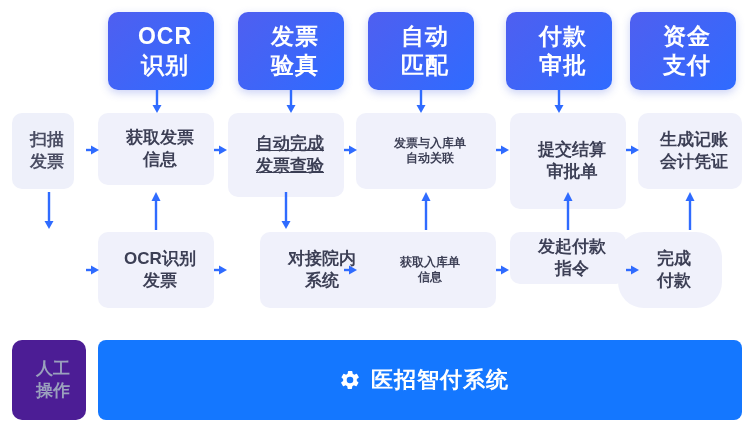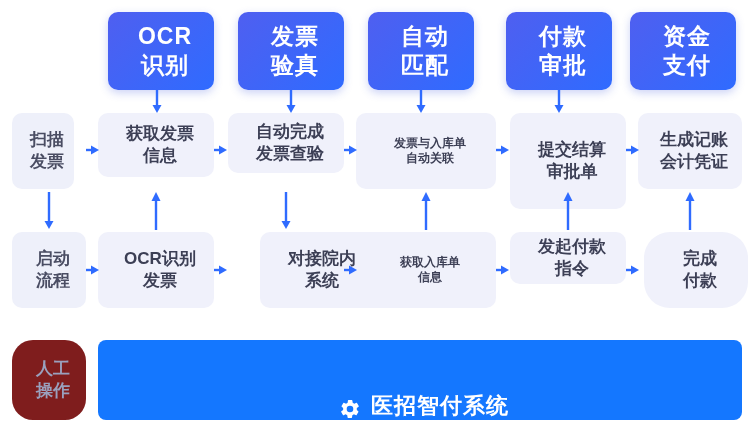--- a/index.html
+++ b/index.html
@@ -47,37 +47,35 @@
   
   .leftcard{
     background:#eef0fa;
     color:#4a4d63;
     font-size:17px;
     font-weight:bold;
   }
 
   
   .manual{
-    background:#7f1d1d;
+    background:#4c1d95;
     color:#9aa0bd;
     font-size:17px;
     font-weight:bold;
-    border-radius:21px;
   }
 
   
   .bar{
     background:#1477ff;
     color:#ffffff;
     font-size:22px;
     font-weight:bold;
     letter-spacing:1px;
     border-radius:8px;
     gap:10px;
-    align-items:flex-end;
   }
   .bar .gear{display:inline-flex;align-items:center;}
 
   
   .arrow{position:absolute;}
   .arrow svg{display:block;overflow:visible;}
 </style>
 </head>
 <body>
 
@@ -89,42 +87,40 @@
 验真</div>
   <div class="box hdr" style="left:368px;top:12px;width:106px;height:78px;">自动
 匹配</div>
   <div class="box hdr" style="left:506px;top:12px;width:106px;height:78px;">付款
 审批</div>
   <div class="box hdr" style="left:630px;top:12px;width:106px;height:78px;">资金
 支付</div>
 
   <div class="box leftcard" style="left:12px;top:113px;width:62px;height:76px;">扫描
 发票</div>
-  <div class="box card" style="left:98px;top:113px;width:116px;height:64px;">获取发票
+  <div class="box card" style="left:98px;top:113px;width:116px;height:72px;">获取发票
 信息</div>
-  <div class="box card" style="left:228px;top:113px;width:116px;height:60px;">自动完成
+  <div class="box card" style="left:228px;top:113px;width:116px;height:84px;text-decoration:underline;">自动完成
 发票查验</div>
   <div class="box card small" style="left:356px;top:113px;width:140px;height:76px;">发票与入库单
 自动关联</div>
   <div class="box card" style="left:510px;top:113px;width:116px;height:96px;">提交结算
 审批单</div>
   <div class="box card" style="left:638px;top:113px;width:104px;height:76px;">生成记账
 会计凭证</div>
 
-  <div class="box leftcard" style="left:12px;top:232px;width:74px;height:76px;">启动
-流程</div>
   <div class="box card" style="left:98px;top:232px;width:116px;height:76px;">OCR识别
 发票</div>
   <div class="box card" style="left:228px;top:232px;width:116px;height:76px;margin-left:32px;">对接院内
 系统</div>
   <div class="box card small" style="left:356px;top:232px;width:140px;height:76px;">获取入库单
 信息</div>
   <div class="box card" style="left:510px;top:232px;width:116px;height:52px;">发起付款
 指令</div>
-  <div class="box card" style="left:644px;top:232px;width:104px;height:76px;border-radius:26px;">完成
+  <div class="box card" style="left:618px;top:232px;width:104px;height:76px;border-radius:26px;">完成
 付款</div>
 
   <div class="box manual" style="left:12px;top:340px;width:74px;height:80px;">人工
 操作</div>
 
   <div class="box bar" style="left:98px;top:340px;width:644px;height:80px;">
     <span class="gear">
       <svg width="22" height="22" viewBox="0 0 24 24" aria-hidden="true">
         <path fill="#ffffff" d="M19.4 13a7.6 7.6 0 0 0 .06-1 7.6 7.6 0 0 0-.06-1l2.01-1.57a.5.5 0 0 0 .12-.62l-1.9-3.3a.5.5 0 0 0-.6-.22l-2.37.96a7.2 7.2 0 0 0-1.73-1l-.36-2.52a.5.5 0 0 0-.5-.42h-3.8a.5.5 0 0 0-.5.42l-.36 2.52a7.4 7.4 0 0 0-1.73 1l-2.37-.96a.5.5 0 0 0-.6.22l-1.9 3.3a.5.5 0 0 0 .12.62L4.54 11a7.6 7.6 0 0 0 0 2l-2.01 1.57a.5.5 0 0 0-.12.62l1.9 3.3c.13.22.39.3.6.22l2.37-.96c.52.4 1.1.74 1.73 1l.36 2.52c.04.24.25.42.5.42h3.8c.25 0 .46-.18.5-.42l.36-2.52c.63-.26 1.21-.6 1.73-1l2.37.96c.22.08.47 0 .6-.22l1.9-3.3a.5.5 0 0 0-.12-.62L19.4 13zM12 15.6A3.6 3.6 0 1 1 15.6 12 3.6 3.6 0 0 1 12 15.6z"></path>
       </svg>

